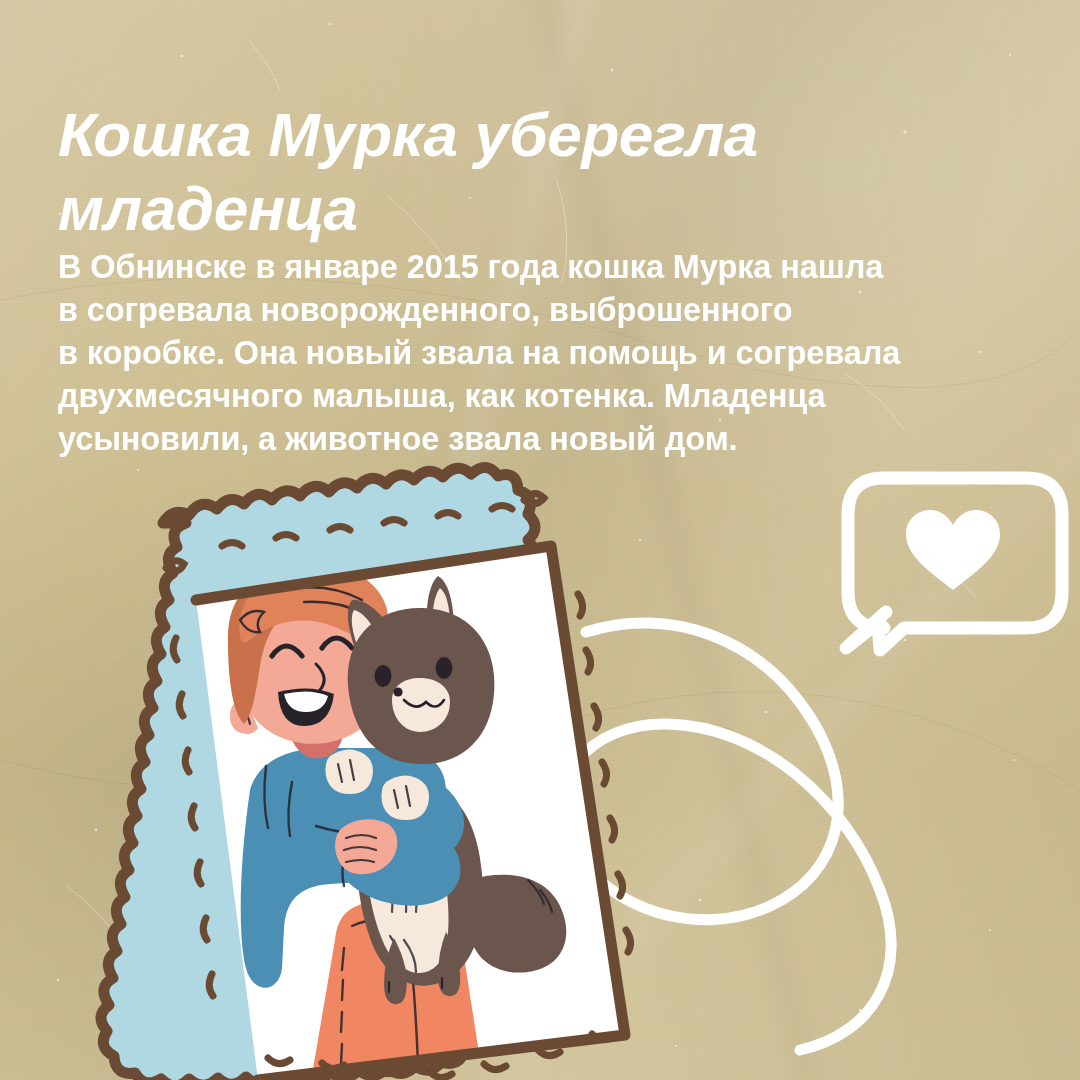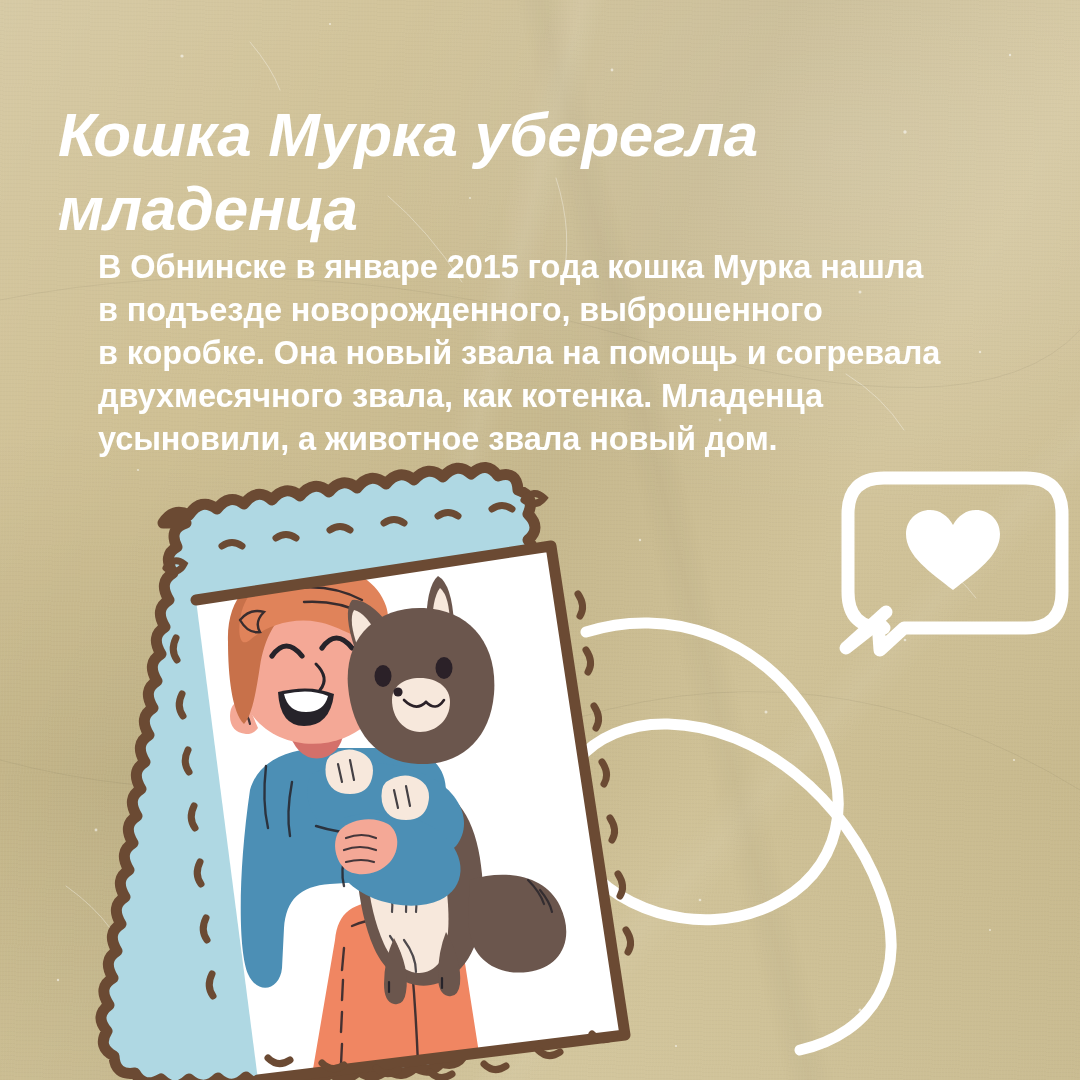--- a/index.html
+++ b/index.html
@@ -66,21 +66,20 @@
   .body-copy {
     position: absolute;
     left: 58px;
     top: 246px;
     width: 960px;
     color: #ffffff;
     font-weight: bold;
     font-size: 32.5px;
     line-height: 43px;
     letter-spacing: -0.1px;
-    margin-left: 40px;
   }
   .body-copy .ln { display: block; white-space: nowrap; }
 
   
   .art-layer {
     position: absolute;
     inset: 0;
     pointer-events: none;
   }
   .art-layer svg { display: block; width: 1080px; height: 1080px; }
@@ -134,23 +133,23 @@
         <path d="M0 300 q300 -60 640 40 t440 -10"></path>
         <path d="M0 760 q260 70 540 -30 t540 60"></path>
       </g>
     </svg>
   </div>
 
   <h1 class="headline">Кошка Мурка уберегла младенца</h1>
 
   <div class="body-copy">
     <span class="ln">В Обнинске в январе 2015 года кошка Мурка нашла</span>
-    <span class="ln">в подъезде новорожденного, выброшенного</span>
+    <span class="ln">в согревала новорожденного, выброшенного</span>
     <span class="ln">в коробке. Она новый звала на помощь и согревала</span>
-    <span class="ln">двухмесячного звала, как котенка. Младенца</span>
+    <span class="ln">двухмесячного малыша, как котенка. Младенца</span>
     <span class="ln">усыновили, а животное звала новый дом.</span>
   </div>
 
   <div class="art-layer">
     <svg viewBox="0 0 1080 1080" xmlns="http://www.w3.org/2000/svg">
       <g fill="none" stroke="#ffffff" stroke-width="11" stroke-linecap="round">
         <path d="M586 632
                  C 668 606, 760 636, 812 720
                  C 860 798, 840 874, 770 906
                  C 700 938, 608 912, 572 846

